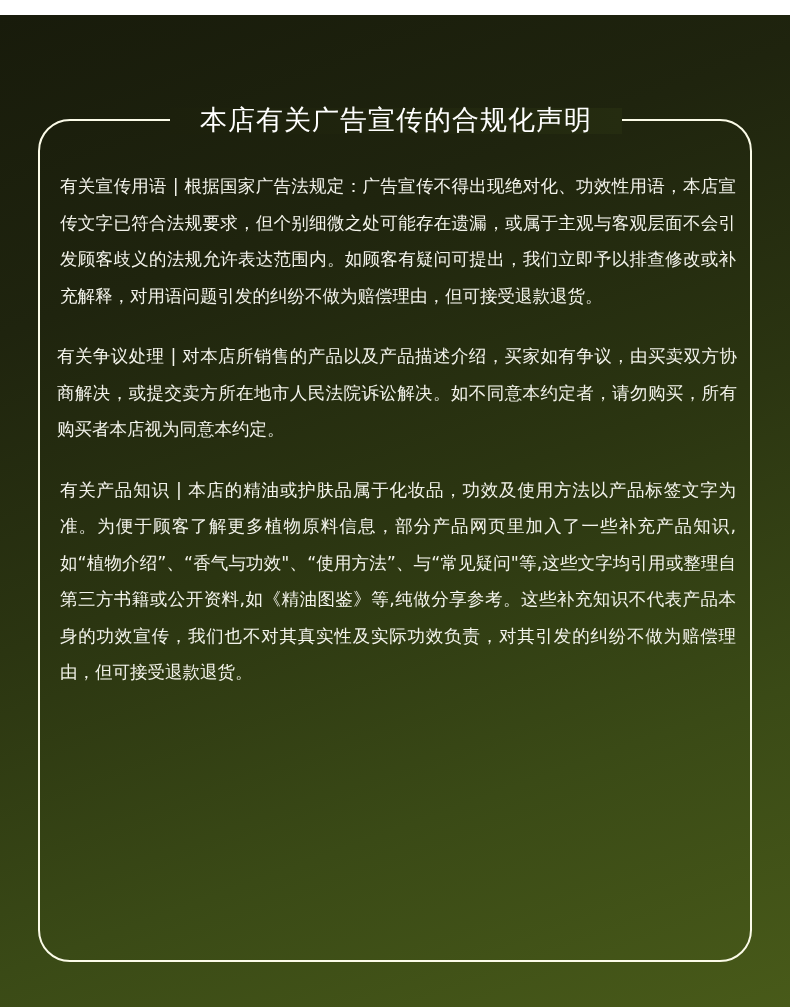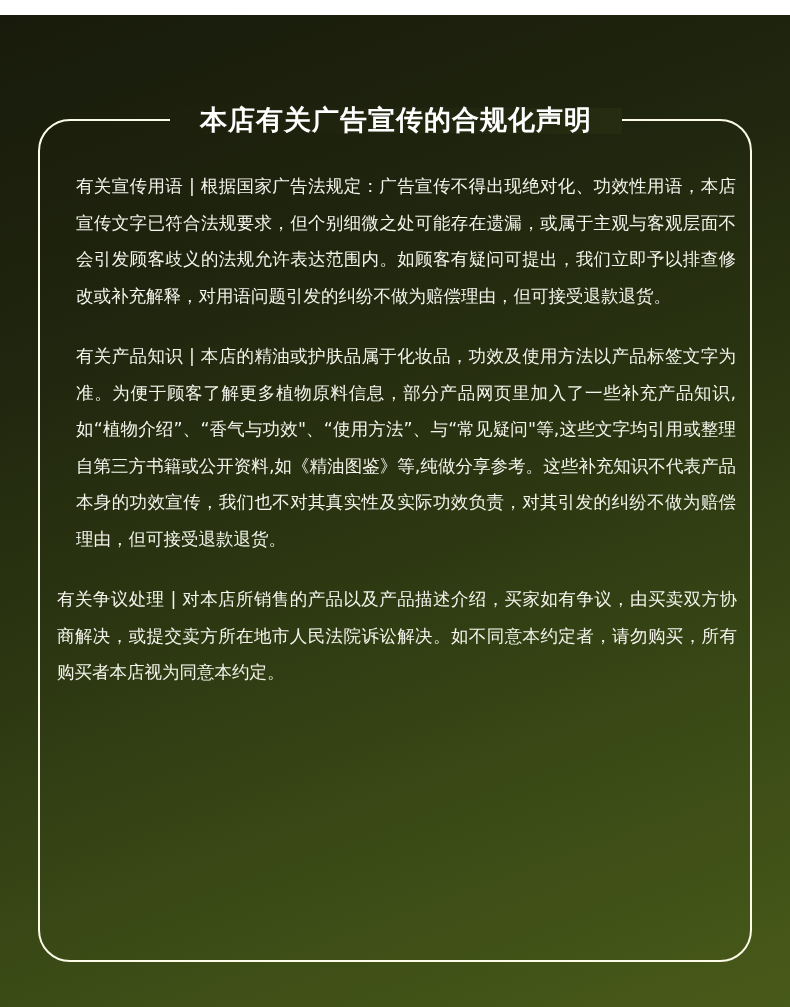--- a/index.html
+++ b/index.html
@@ -45,35 +45,35 @@
       background: linear-gradient(90deg, #1c200c 0%, #20250e 50%, #252c10 100%);
     }
     .title {
       position: absolute;
       left: 170px;
       top: 100px;
       width: 452px;
       text-align: center;
       color: #ffffff;
       font-size: 27px;
-      font-weight: bold;
+      font-weight: normal;
       letter-spacing: 1px;
       line-height: 40px;
     }
     .content {
       position: absolute;
       left: 60px;
       top: 168px;
       width: 676px;
       color: #f4f4ec;
       font-size: 17.5px;
       line-height: 36.5px;
     }
     .section {
-      margin: 0 0 24px 16px;
+      margin: 0 0 24px 0;
       text-align: justify;
     }
     .section.last {
       margin-left: -3px;
       width: 680px;
     }
     .label, .sep {
       display: inline;
     }
   </style>
@@ -84,19 +84,19 @@
 <div class="panel-bg"></div>
 
 <div class="frame"></div>
 <div class="title-gap"></div>
 <h1 class="title" style="margin:0;">本店有关广告宣传的合规化声明</h1>
 
 <div class="content">
   <p class="section">
     <span class="label">有关宣传用语</span><span class="sep"> | </span><span>根据国家广告法规定：广告宣传不得出现绝对化、功效性用语，本店宣传文字已符合法规要求，但个别细微之处可能存在遗漏，或属于主观与客观层面不会引发顾客歧义的法规允许表达范围内。如顾客有疑问可提出，我们立即予以排查修改或补充解释，对用语问题引发的纠纷不做为赔偿理由，但可接受退款退货。</span>
   </p>
+  <p class="section last">
+    <span class="label">有关争议处理</span><span class="sep"> | </span><span>对本店所销售的产品以及产品描述介绍，买家如有争议，由买卖双方协商解决，或提交卖方所在地市人民法院诉讼解决。如不同意本约定者，请勿购买，所有购买者本店视为同意本约定。</span>
+  </p>
   <p class="section">
     <span class="label">有关产品知识</span><span class="sep"> | </span><span>本店的精油或护肤品属于化妆品，功效及使用方法以产品标签文字为准。为便于顾客了解更多植物原料信息，部分产品网页里加入了一些补充产品知识,如“植物介绍”、“香气与功效"、“使用方法”、与“常见疑问"等,这些文字均引用或整理自第三方书籍或公开资料,如《精油图鉴》等,纯做分享参考。这些补充知识不代表产品本身的功效宣传，我们也不对其真实性及实际功效负责，对其引发的纠纷不做为赔偿理由，但可接受退款退货。</span>
-  </p>
-  <p class="section last">
-    <span class="label">有关争议处理</span><span class="sep"> | </span><span>对本店所销售的产品以及产品描述介绍，买家如有争议，由买卖双方协商解决，或提交卖方所在地市人民法院诉讼解决。如不同意本约定者，请勿购买，所有购买者本店视为同意本约定。</span>
   </p>
 </div>
 
 </body></html>

